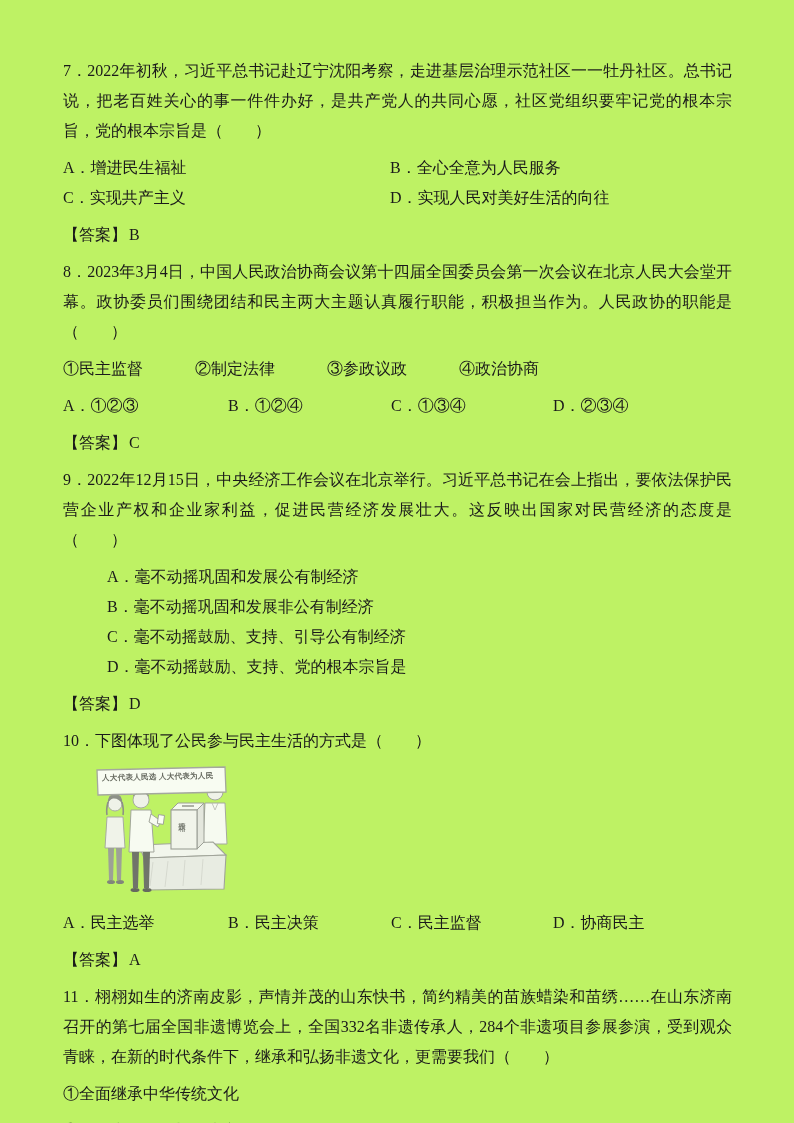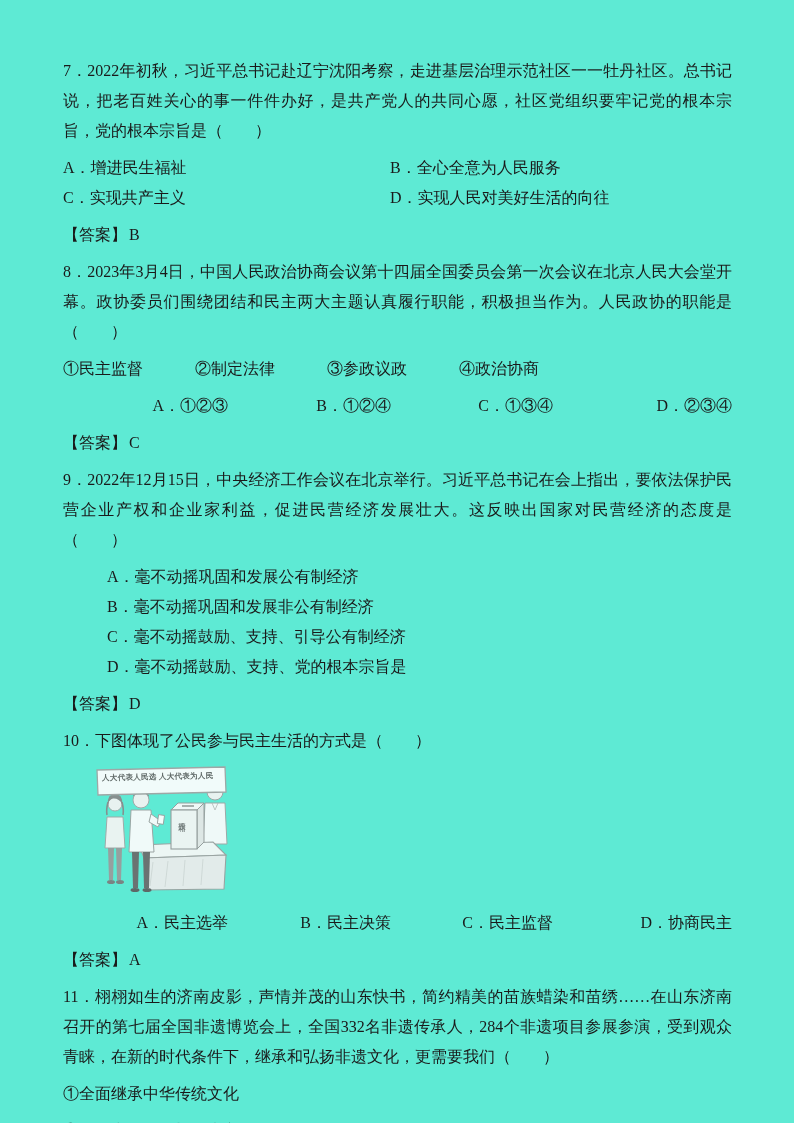--- a/index.html
+++ b/index.html
@@ -1,35 +1,35 @@
 <!DOCTYPE html>
 <html><head>
 <meta charset="utf-8">
 <style>
   html,body { margin:0; padding:0; background:#ffffff; }
   .page {
     position:relative;
     box-sizing:border-box;
     width:794px; height:1123px;
-    background:#5eead4;
+    background:#bef264;
     padding:56px 62px 40px 63px;
     font-family:"Liberation Serif","DejaVu Serif",serif;
     font-size:16px;
     line-height:30px;
     color:#1a1a1a;
     overflow:hidden;
   }
   p { margin:0; }
   .stem { text-align:justify; }
   .qblock { margin-bottom:7px; }
   .answer { margin-bottom:7px; }
   .ansval { padding-left:2px; font-family:"Liberation Serif",serif; }
   
   .opts2 { display:grid; grid-template-columns:327px 1fr; }
-  .opts4 { display:grid; grid-template-columns:165px 163px 162px 1fr;text-align:right; }
+  .opts4 { display:grid; grid-template-columns:165px 163px 162px 1fr; }
   .optlist .opt { display:block;margin-left:44px; }
   .subrow { display:flex; gap:52px; }
   
   .illus {
     position:relative;
     width:138px; height:141px;
     margin:6px 0 5px 30px;
     opacity:.93;
   }
   .illus svg { position:absolute; left:0; top:0; }

